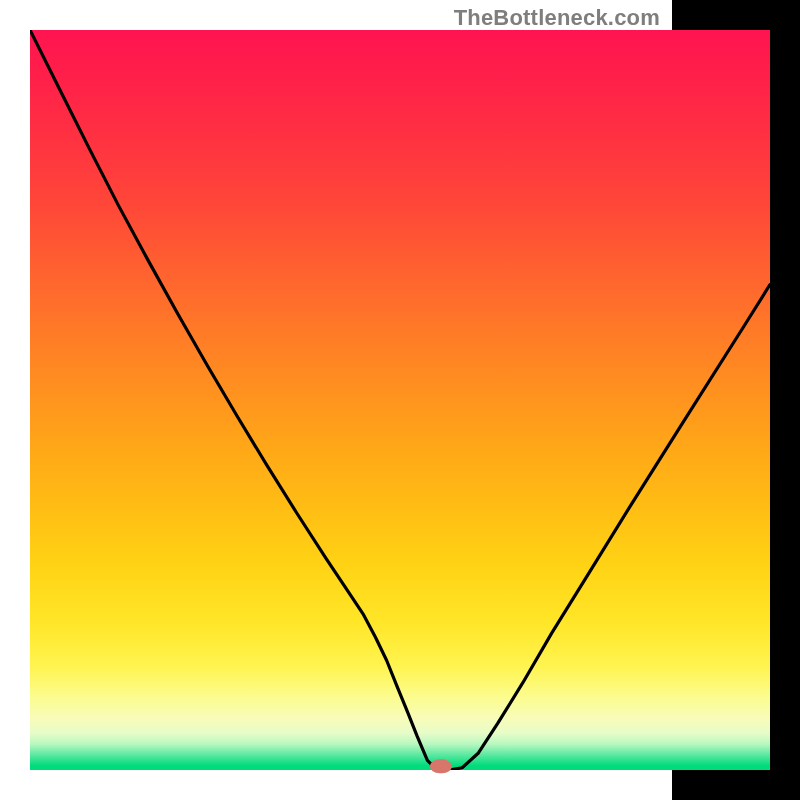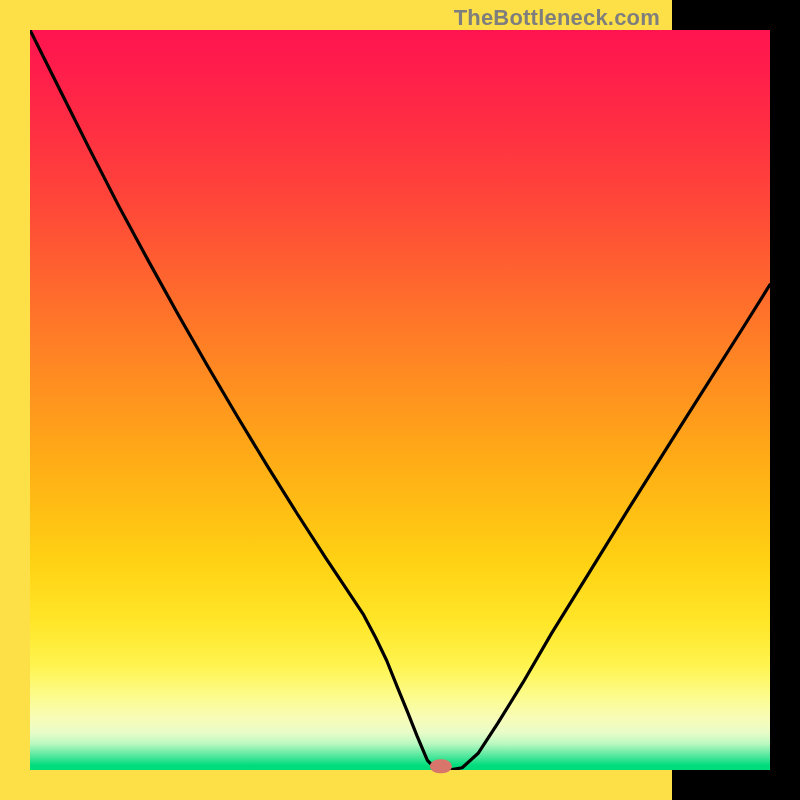--- a/index.html
+++ b/index.html
@@ -10,21 +10,21 @@
     background: #000;
     overflow: hidden;
     font-family: Arial, Helvetica, sans-serif;
   }
   .frame {
     position: absolute;
     left: 0;
     top: 0;
     width: 672px;
     height: 800px;
-    background: #fde047;
+    background: #ffffff;
   }
   .plot {
     position: absolute;
     left: 30px;
     top: 30px;
     width: 740px;
     height: 740px;
   }
   .gradient {
     position: absolute;

